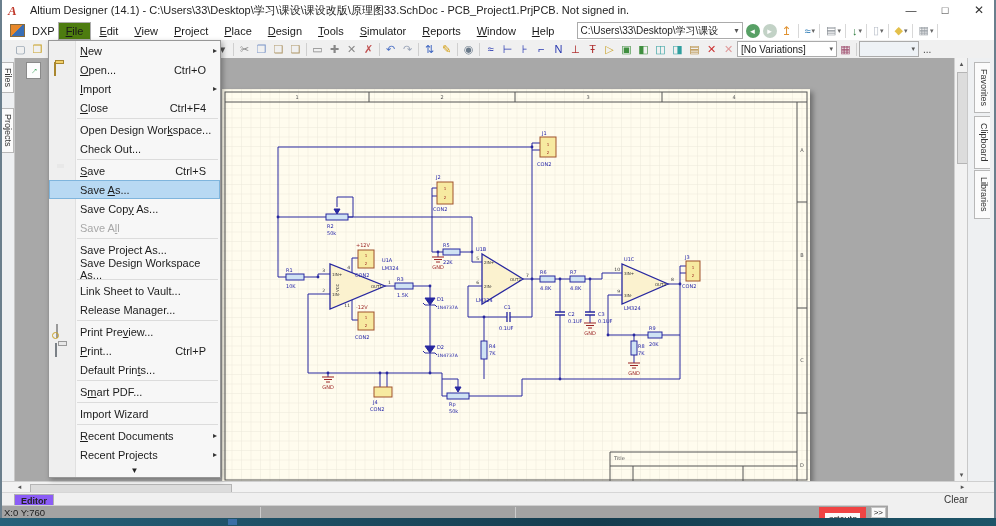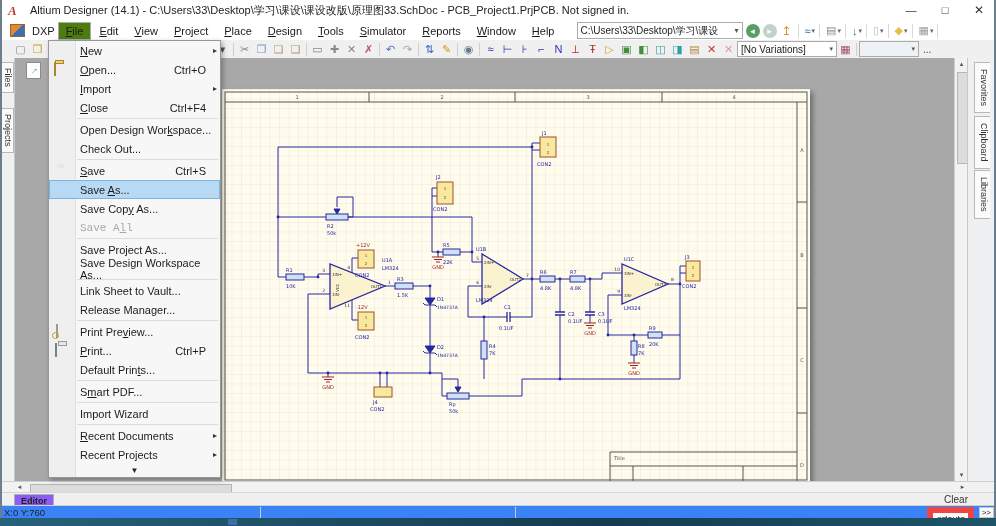--- a/index.html
+++ b/index.html
@@ -53,36 +53,36 @@
   #right-strip{left:967px;top:58px;width:29px;height:423px;background:#eef0f2;border-left:1px solid #c8c8c8;}
   .vtab-r{position:absolute;left:6px;width:13px;background:#fbfbfb;border:1px solid #b8b8b8;border-right:none;
         writing-mode:vertical-rl;font-size:9px;color:#333;padding:6px 1px;text-align:center;}
   
   #hscroll{left:0;top:481px;width:996px;height:11px;background:#f2f2f2;border-top:1px solid #cfcfcf;}
   #hthumb{position:absolute;left:30px;top:2px;width:200px;height:7px;background:#dcdcdc;border:1px solid #b5b5b5;}
   #docbar{left:0;top:492px;width:996px;height:13px;background:#f0f0f0;border-top:1px solid #d6d6d6;}
   #editor-tab{position:absolute;left:14px;top:1px;height:12px;width:38px;background:#8b5cf6;border:1px solid #b0b0b0;border-bottom:none;
        font-size:9px;font-weight:bold;color:#222;text-align:center;line-height:12px;overflow:hidden;}
   #clear-btn{position:absolute;right:28px;top:1px;font-size:10px;color:#333;}
-  #statusbar{left:0;top:505px;width:996px;height:13px;background:#3b82f6;border-top:1px solid #cfcfcf;font-size:9.5px;color:#222;}
+  #statusbar{left:0;top:505px;width:888px;height:13px;background:#a3a3a3;border-top:1px solid #cfcfcf;font-size:9.5px;color:#222;}
   #coords{position:absolute;left:4px;top:1px;}
   .stsep{position:absolute;top:1px;width:1px;height:11px;background:#ccc;}
   #shortcuts-btn{position:absolute;right:22px;top:1px;border:6px solid #ef4444;background:#fafafa;padding:0 3px;}
   #overflow-btn{position:absolute;right:2px;top:1px;border:1px solid #c5c5c5;background:#fafafa;padding:0 2px;font-size:8px;}
   #taskbar{left:0;top:518px;width:996px;height:8px;background:linear-gradient(90deg,#27617a,#153c4e 60%,#1d5468);}
   #task-icon{position:absolute;left:228px;top:1px;width:9px;height:6px;background:#3a6ea5;}
   .winborder{top:0;width:2px;height:518px;background:#6a7f8d;}
   
   #filemenu{left:48px;top:40px;width:171px;background:#f7f7f7;border:1px solid #979797;box-shadow:2px 2px 5px rgba(0,0,0,.3);z-index:50;}
   #filemenu .gutter{position:absolute;left:0;top:0;bottom:0;width:26px;background:#efefef;border-right:1px solid #e0e0e0;}
   .mrow{position:relative;height:19px;display:flex;align-items:center;font-size:11px;color:#1c1c1c;padding-left:31px;}
   .mrow .sc{margin-left:auto;padding-right:14px;color:#1c1c1c;}
   .mrow .sub{position:absolute;right:3px;font-size:8px;color:#333;}
   .mrow.hl{background:#b8d9f3;outline:1px solid #7fb5dd;outline-offset:-1px;}
-  .mrow.dis{color:#a8a8a8;font-family:Liberation Mono, monospace;}
+  .mrow.dis{color:#a8a8a8;}
   .msep{height:3px;position:relative;}
   .msep::after{content:"";position:absolute;left:28px;right:2px;top:1px;border-top:1px solid #dcdcdc;}
   .mmore{height:13px;text-align:center;font-size:8px;color:#222;line-height:13px;}
   .micon{position:absolute;left:5px;width:15px;height:13px;}
   .ic-open,.ic-openproj{width:14px;height:9px;margin-top:3px;background:#f2d06b;border:1px solid #a8862e;position:relative;}
   .ic-open::before,.ic-openproj::before{content:"";position:absolute;left:0;top:-3px;width:7px;height:2px;background:#f2d06b;border:1px solid #a8862e;}
   .ic-save{width:11px;height:11px;margin:1px 0 0 1px;background:#4a66a8;position:relative;}
   .ic-save::before{content:"";position:absolute;left:2px;top:0;width:7px;height:4px;background:#e8e8e8;}
   .ic-preview{width:9px;height:11px;margin:1px 0 0 2px;background:#fff;border:1px solid #999;position:relative;}
   .ic-preview::after{content:"";position:absolute;right:-2px;bottom:-2px;width:5px;height:5px;border:1.5px solid #c9a227;border-radius:50%;}

